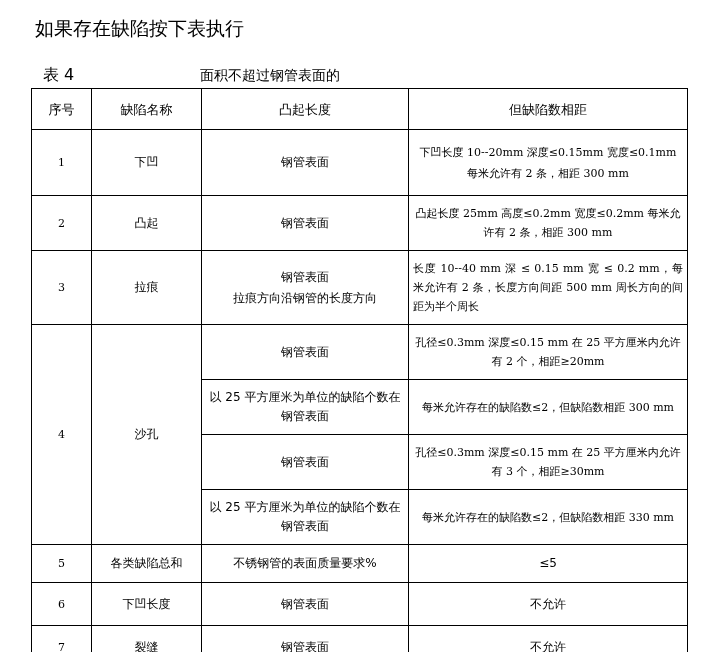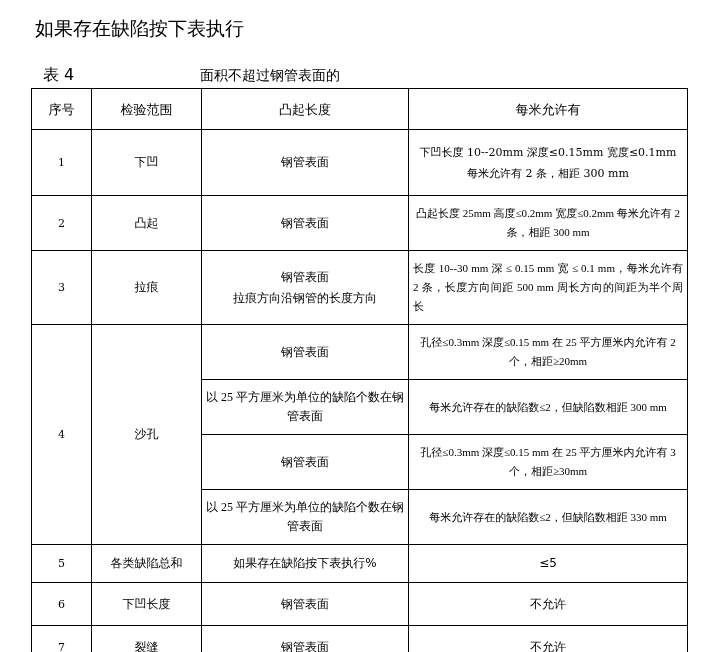--- a/index.html
+++ b/index.html
@@ -56,42 +56,42 @@
     padding: 8px 4px;
     font-weight: normal;
     word-break: break-all;
   }
   table.qtable th {
     font-size: 13px;
   }
   .num { font-family: "DejaVu Serif", serif; font-size: 11px; }
   .req { font-family: "DejaVu Serif", serif; font-size: 11px; line-height: 21px; }
   .req.just { text-align: justify; text-align-last: left; }
-  .small-lh { line-height: 19px; font-family: Liberation Serif, serif; }
+  .small-lh { line-height: 19px; }
 </style>
 </head>
 <body>
 
 <div class="intro">如果存在缺陷按下表执行</div>
 <div class="caption-label">表 4</div>
 <div class="caption-title">面积不超过钢管表面的</div>
 
 <table class="qtable">
   <colgroup>
     <col style="width:60px">
     <col style="width:110px">
     <col style="width:207px">
     <col style="width:279px">
   </colgroup>
   <tbody>
       <tr style="height:41px">
     <th>序号</th>
-    <th>检验范围</th>
+    <th>缺陷名称</th>
     <th>凸起长度</th>
-    <th>每米允许有</th>
+    <th>但缺陷数相距</th>
   </tr>
 
   <tr style="height:66px">
     <td class="num">1</td>
     <td>下凹</td>
     <td>钢管表面</td>
     <td class="req">下凹长度 10--20mm 深度≤0.15mm 宽度≤0.1mm 每米允许有 2 条，相距 300 mm</td>
   </tr>
 
   <tr style="height:44px">
@@ -101,21 +101,21 @@
     <td class="req small-lh">凸起长度 25mm 高度≤0.2mm 宽度≤0.2mm 每米允许有 2 条，相距 300 mm</td>
   </tr>
 
   <tr style="height:64px">
     <td class="num">3</td>
     <td>拉痕</td>
     <td>
       <div>钢管表面</div>
       <div>拉痕方向沿钢管的长度方向</div>
     </td>
-    <td class="req just small-lh">长度 10--30 mm 深 ≤ 0.15 mm 宽 ≤ 0.1 mm，每米允许有 2 条，长度方向间距 500 mm 周长方向的间距为半个周长</td>
+    <td class="req just small-lh">长度 10--40 mm 深 ≤ 0.15 mm 宽 ≤ 0.2 mm，每米允许有 2 条，长度方向间距 500 mm 周长方向的间距为半个周长</td>
   </tr>
 
   <tr style="height:42px">
     <td class="num" rowspan="4">4</td>
     <td rowspan="4">沙孔</td>
     <td>钢管表面</td>
     <td class="req small-lh">孔径≤0.3mm 深度≤0.15 mm 在 25 平方厘米内允许有 2 个，相距≥20mm</td>
   </tr>
   <tr style="height:44px">
     <td class="small-lh">以 25 平方厘米为单位的缺陷个数在钢管表面</td>
@@ -126,21 +126,21 @@
     <td class="req small-lh">孔径≤0.3mm 深度≤0.15 mm 在 25 平方厘米内允许有 3 个，相距≥30mm</td>
   </tr>
   <tr style="height:43px">
     <td class="small-lh">以 25 平方厘米为单位的缺陷个数在钢管表面</td>
     <td class="req small-lh">每米允许存在的缺陷数≤2，但缺陷数相距 330 mm</td>
   </tr>
 
   <tr style="height:32px">
     <td class="num">5</td>
     <td>各类缺陷总和</td>
-    <td>如果存在缺陷按下表执行%</td>
+    <td>不锈钢管的表面质量要求%</td>
     <td>≤5</td>
   </tr>
 
   <tr style="height:43px">
     <td class="num">6</td>
     <td>下凹长度</td>
     <td>钢管表面</td>
     <td>不允许</td>
   </tr>
 

